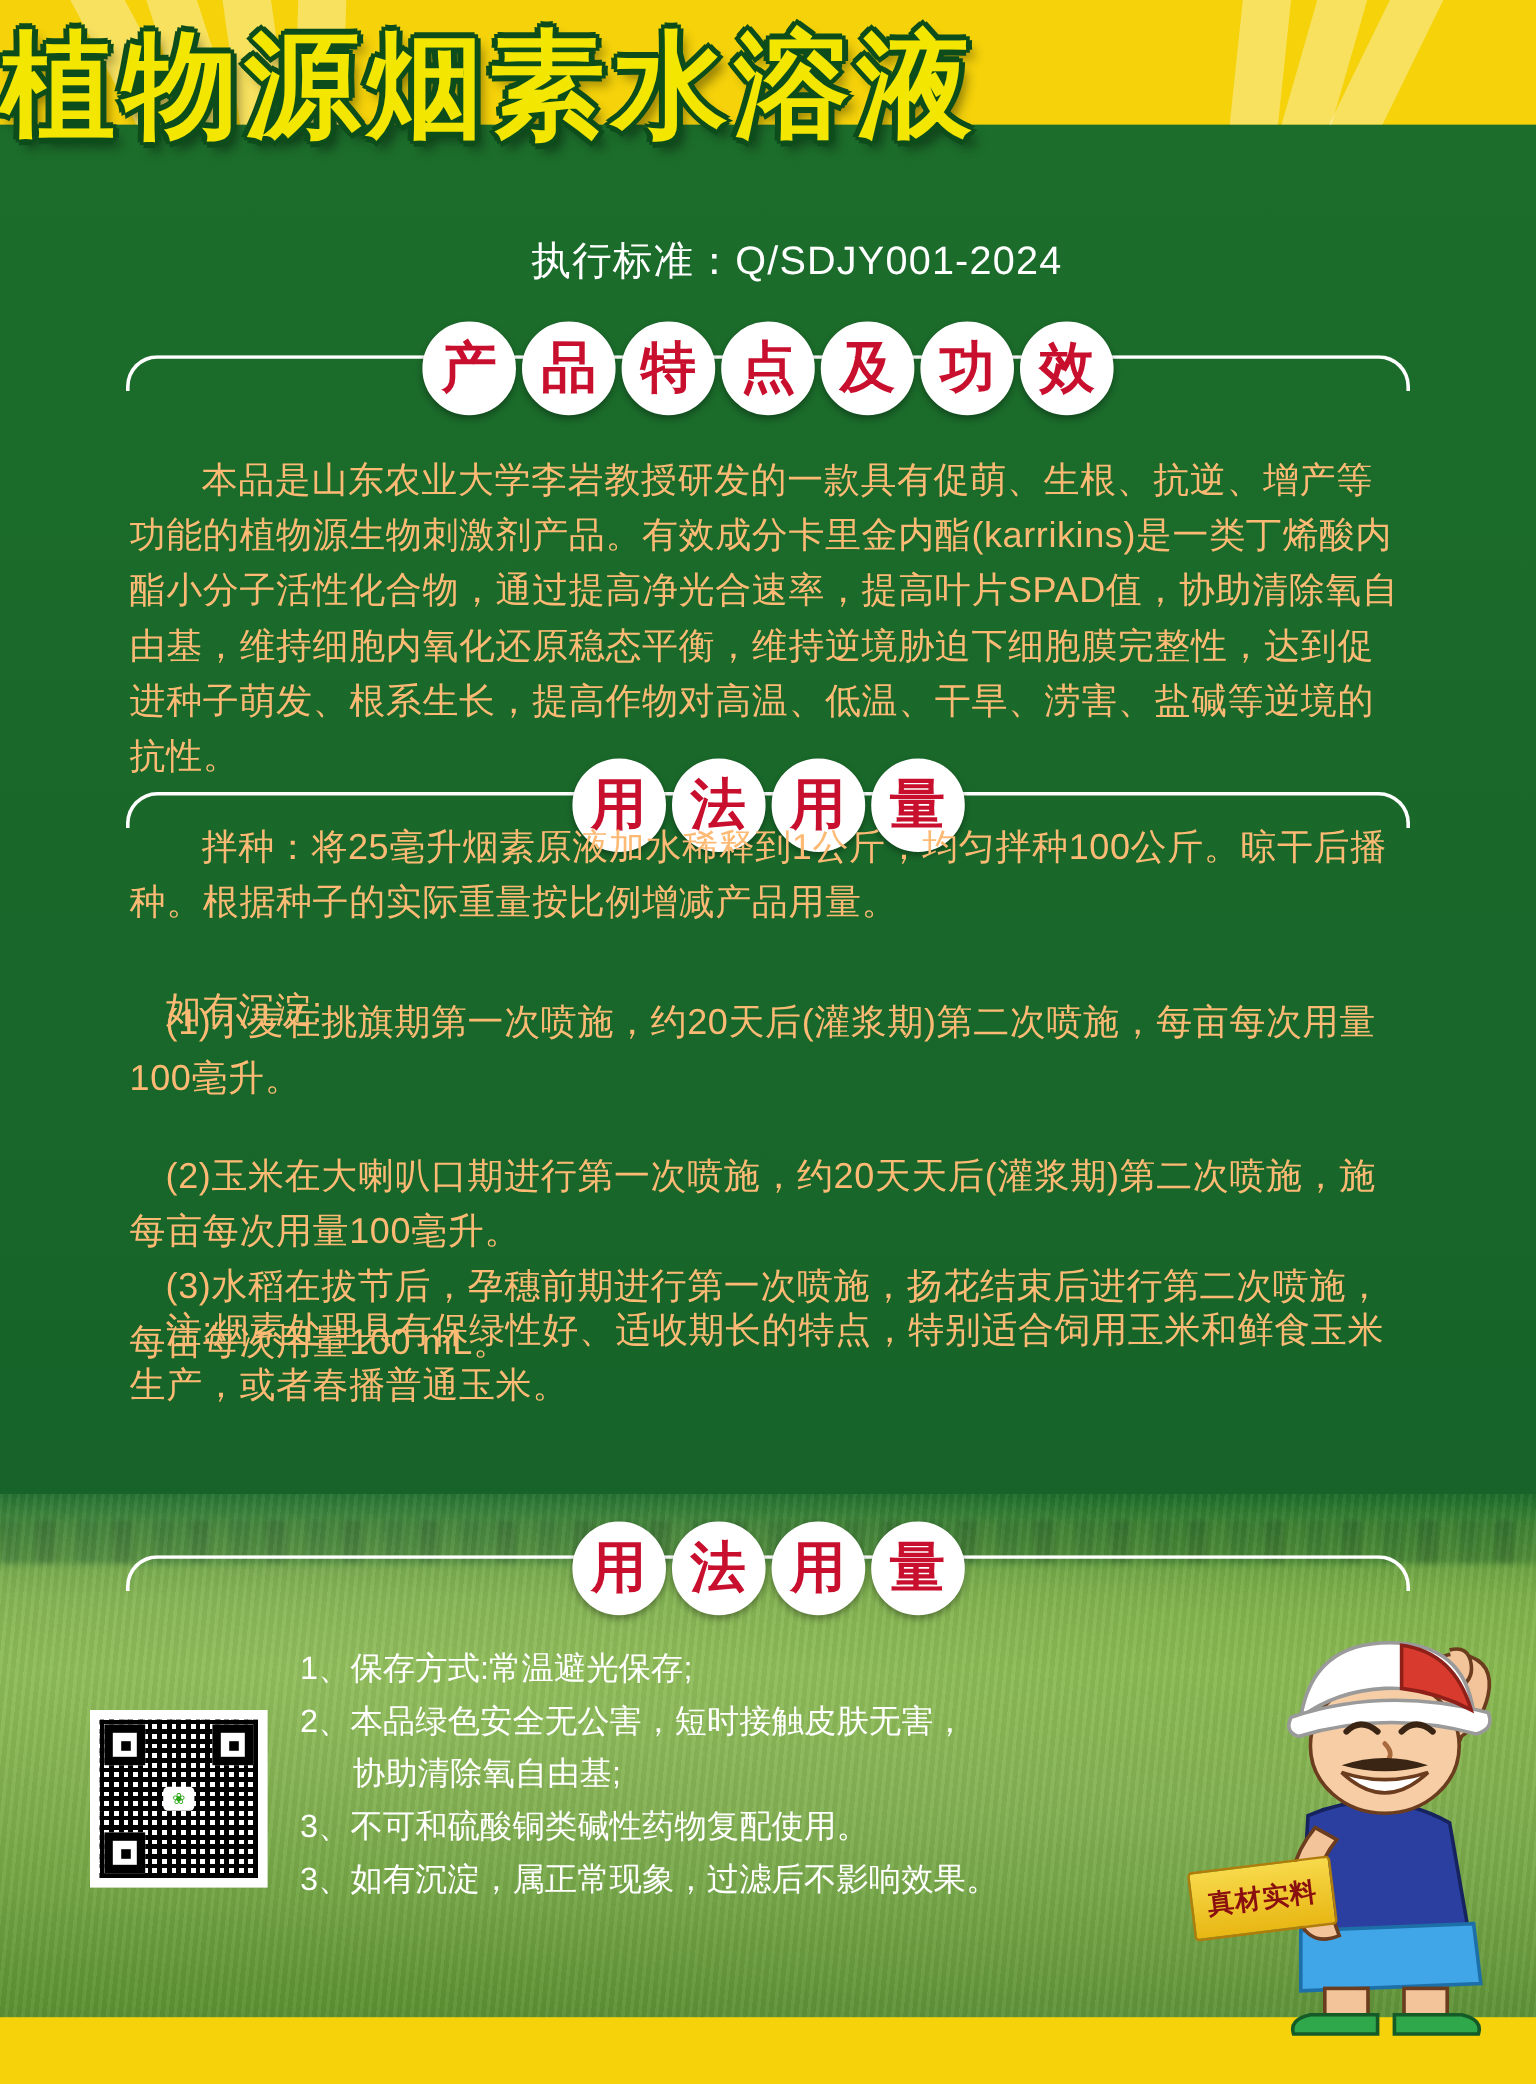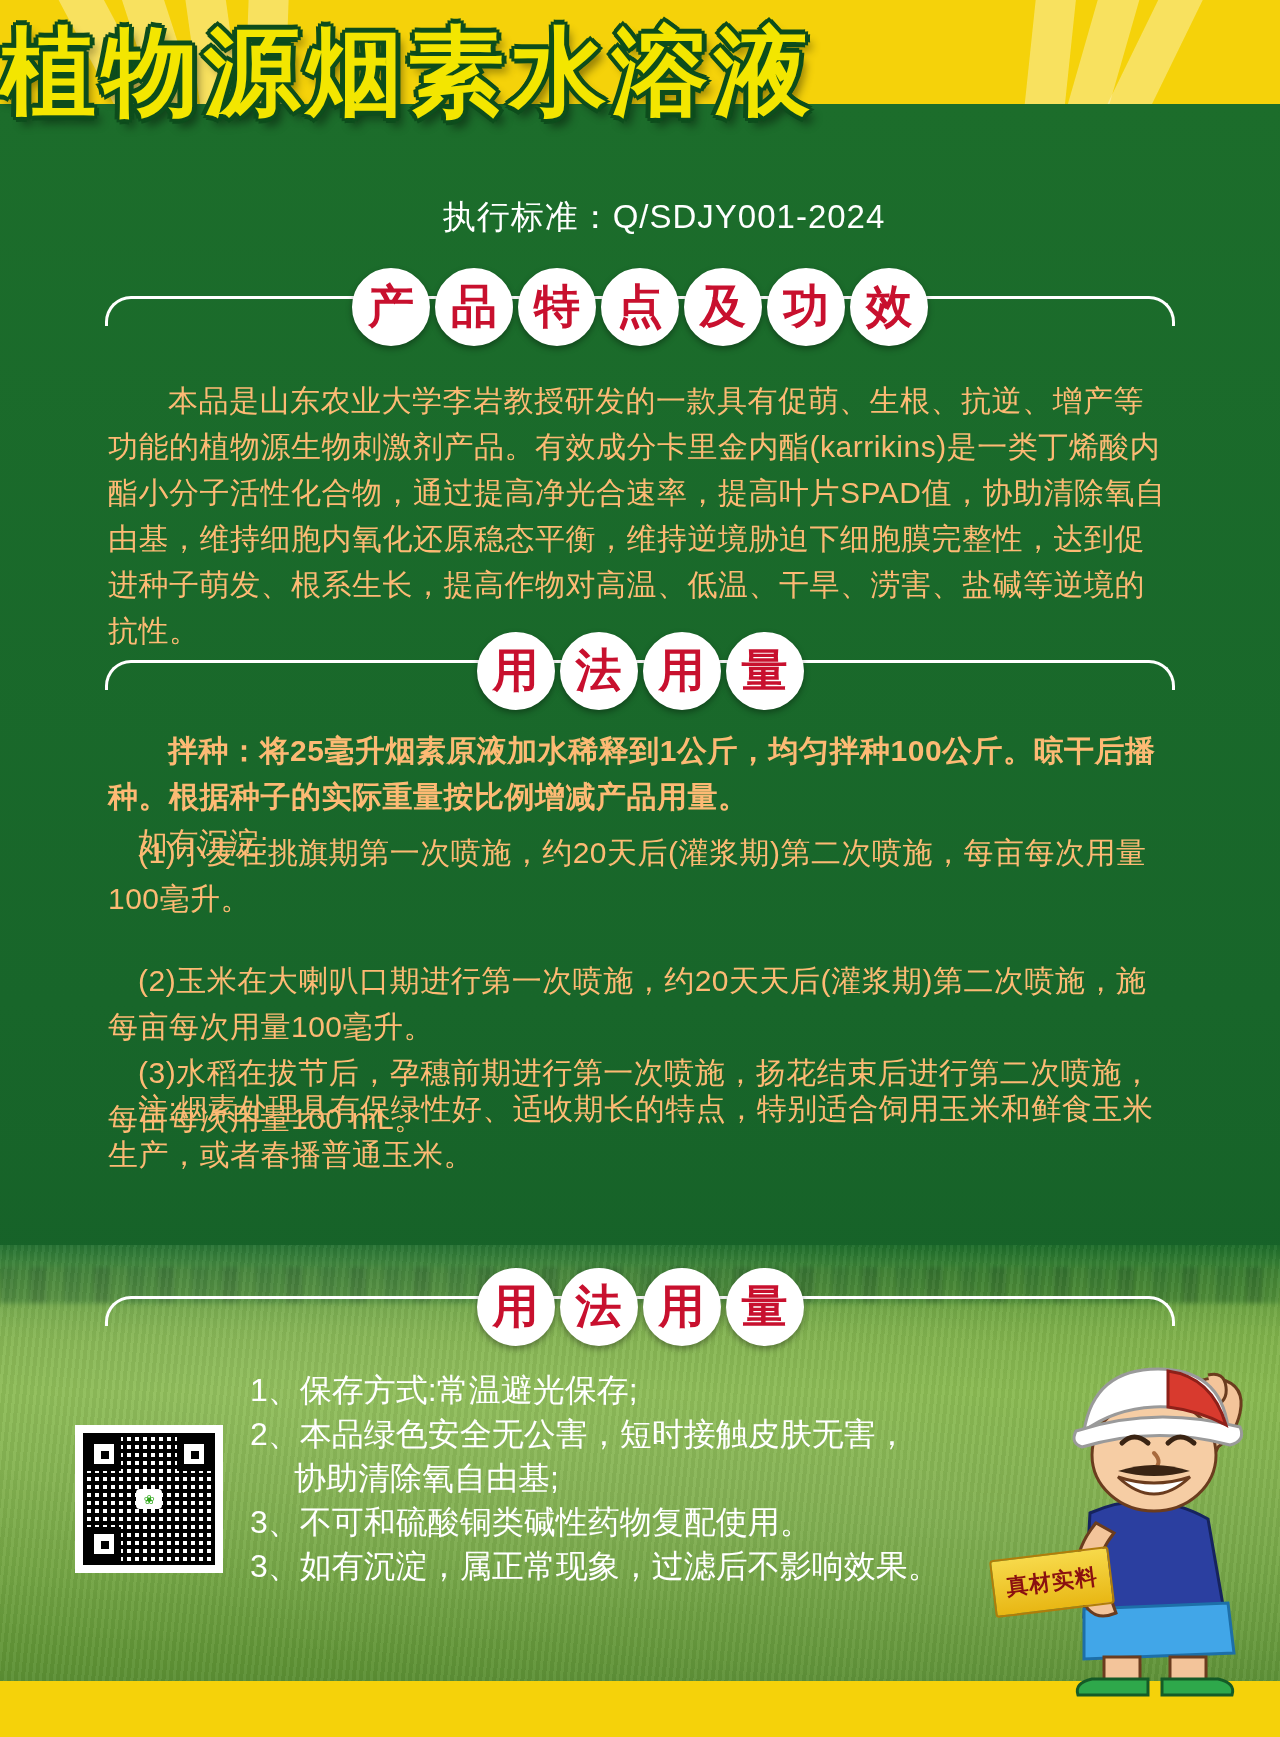--- a/index.html
+++ b/index.html
@@ -242,21 +242,21 @@
     font-size:13px; color:#2aa515;
   }
 
   
   .notes {
     position: absolute;
     left: 250px;
     top: 1368px;
     width: 700px;
     color: #ffffff;
-    font-size: 32px;
+    font-size: 27px;
     line-height: 44px;
   }
   .notes .sub { padding-left: 44px; }
 
   
   .mascot { position: absolute; right: 8px; bottom: 40px; width: 300px; height: 370px; }
 
   .tag {
     position: absolute;
     left: 20px;
@@ -319,21 +319,21 @@
   <div class="section-head" style="top:632px;">
     <div class="ribbon-line"></div>
     <div class="badge-row">
       <div class="badge">用</div>
       <div class="badge">法</div>
       <div class="badge">用</div>
       <div class="badge">量</div>
     </div>
   </div>
 
-  <div class="para indent" style="left:108px; top:728px; width:1065px;font-weight:bold;">拌种：将25毫升烟素原液加水稀释到1公斤，均匀拌种100公斤。晾干后播种。根据种子的实际重量按比例增减产品用量。</div>
+  <div class="para indent" style="left:108px; top:684px; width:1065px;">拌种：将25毫升烟素原液加水稀释到1公斤，均匀拌种100公斤。晾干后播种。根据种子的实际重量按比例增减产品用量。</div>
   <div class="para indent2" style="left:108px; top:820px; width:1065px;">如有沉淀:</div>
   <div class="para indent2" style="left:108px; top:830px; width:1065px;">(1)小麦在挑旗期第一次喷施，约20天后(灌浆期)第二次喷施，每亩每次用量100毫升。</div>
   <div class="para indent2" style="left:108px; top:958px; width:1065px;">(2)玉米在大喇叭口期进行第一次喷施，约20天天后(灌浆期)第二次喷施，施每亩每次用量100毫升。</div>
   <div class="para indent2" style="left:108px; top:1050px; width:1065px;">(3)水稻在拔节后，孕穗前期进行第一次喷施，扬花结束后进行第二次喷施，每亩每次用量100 mL。</div>
   <div class="para indent2" style="left:108px; top:1086px; width:1065px;">注:烟素处理具有保绿性好、适收期长的特点，特别适合饲用玉米和鲜食玉米生产，或者春播普通玉米。</div>
 
   <div class="section-head" style="top:1268px;">
     <div class="ribbon-line"></div>
     <div class="badge-row">
       <div class="badge">用</div>

